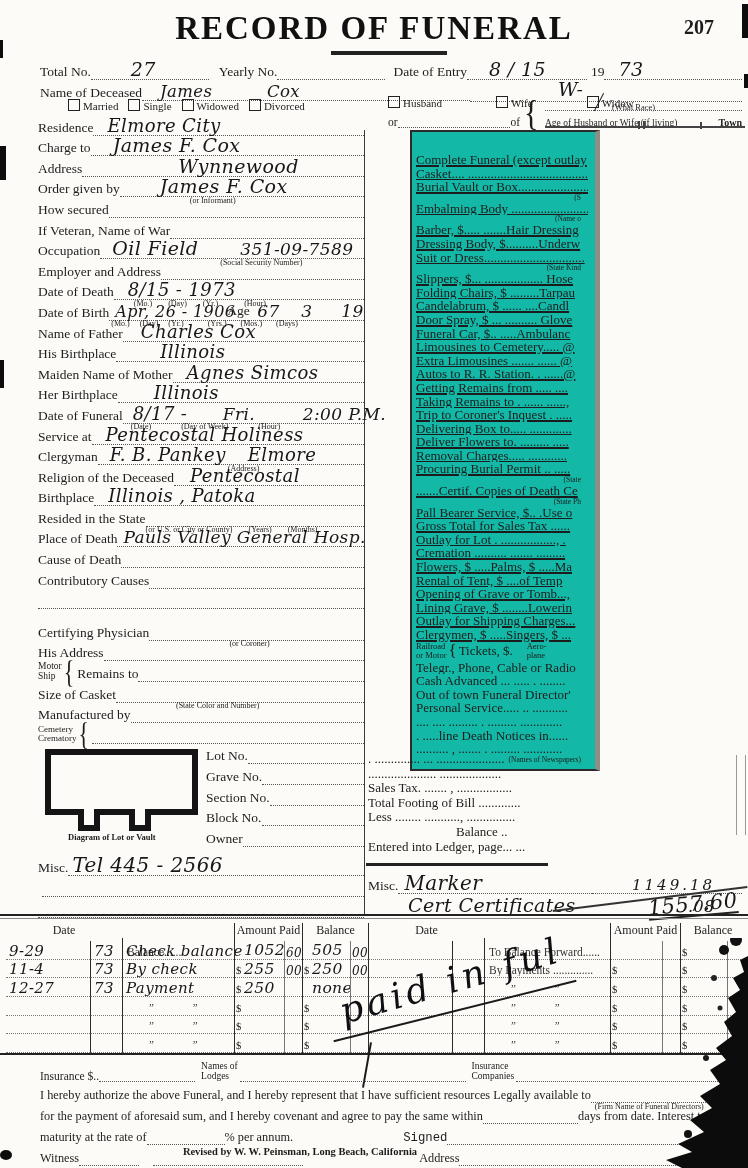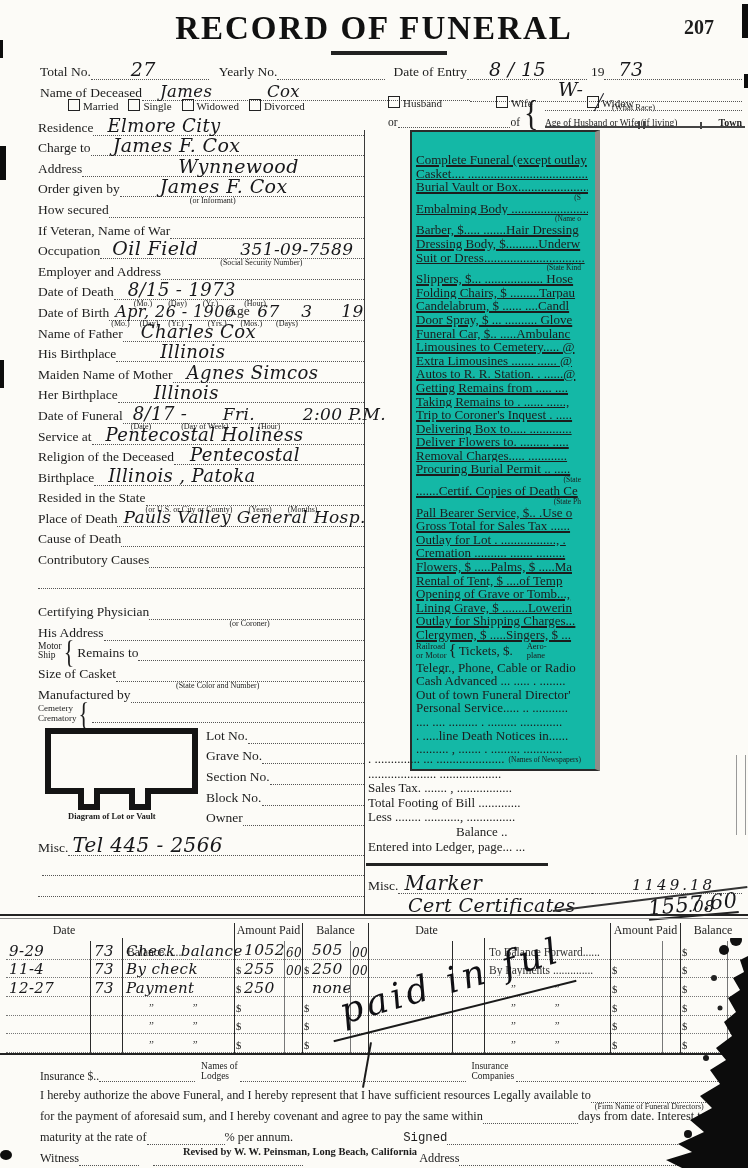--- a/index.html
+++ b/index.html
@@ -222,20 +222,28 @@
         <span class="sublbl" style="left:8px;">(Date)               (Day of Week)               (Hour)</span>
         </span>
     </div>
     <div class="frow">
       <span class="lbl">Service at</span>
       <span class="fill">
           <span class="hw hwpos" style="left:14px;font-size:18px;">Pentecostal Holiness</span>
         </span>
     </div>
     <div class="frow">
+      <span class="lbl">Clergyman</span>
+      <span class="fill">
+          <span class="hw hwpos" style="left:12px;font-size:18px;">F. B. Pankey</span>
+        <span class="hw hwpos" style="left:150px;font-size:18px;">Elmore</span>
+        <span class="sublbl" style="left:130px;">(Address)</span>
+        </span>
+    </div>
+    <div class="frow">
       <span class="lbl">Religion of the Deceased</span>
       <span class="fill">
           <span class="hw hwpos" style="left:16px;font-size:18px;">Pentecostal</span>
         </span>
     </div>
     <div class="frow">
       <span class="lbl">Birthplace</span>
       <span class="fill">
           <span class="hw hwpos" style="left:14px;font-size:18px;">Illinois , Patoka</span>
         </span>

